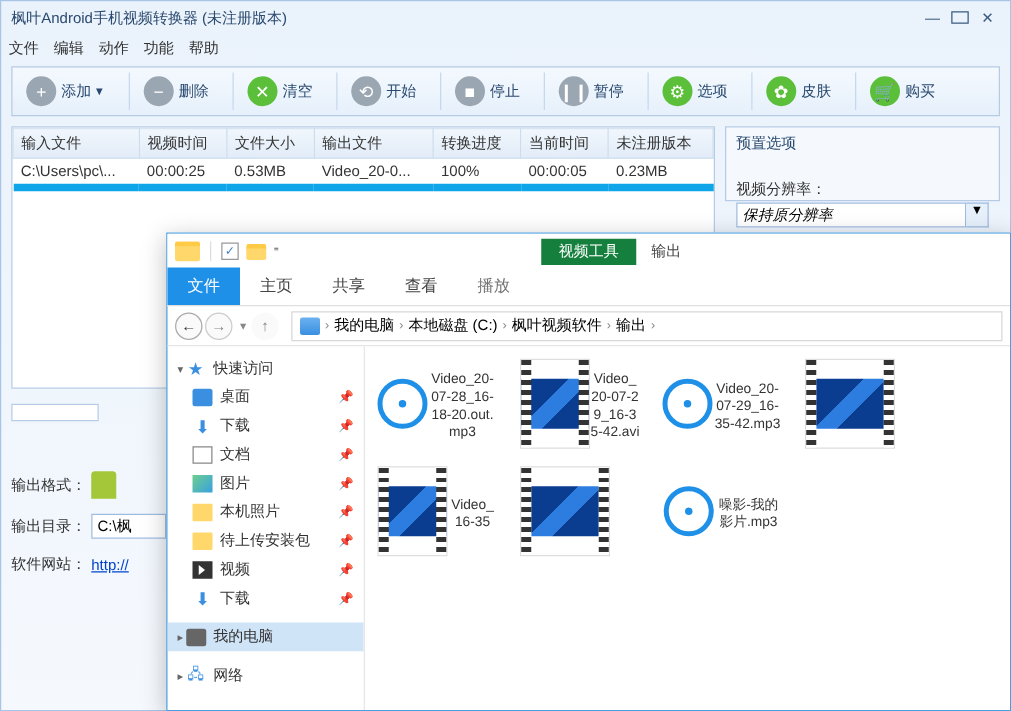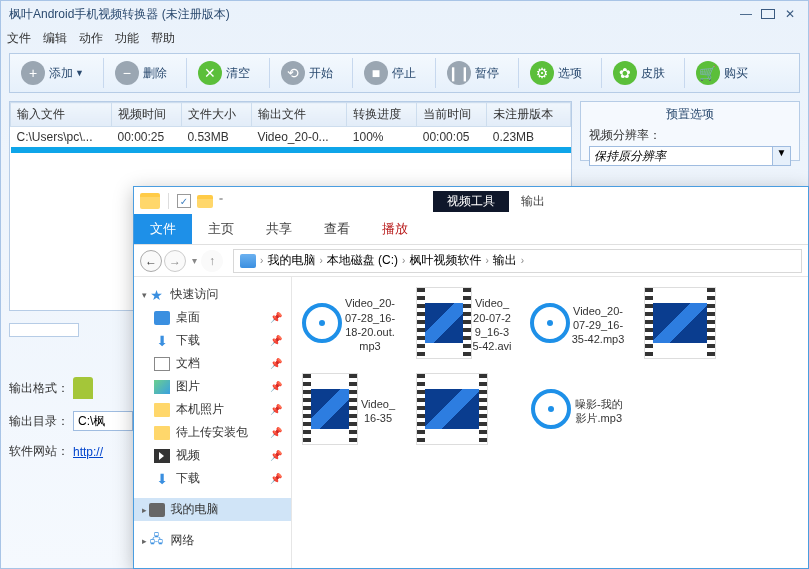--- a/index.html
+++ b/index.html
@@ -24,21 +24,21 @@
 .main-area { display: flex; padding: 0 8px; gap: 8px; }
 .left-pane { flex: 1; }
 .right-pane { width: 220px; }
 
 .table-box { border: 1px solid #b6cce6; background: #fff; height: 210px; }
 table { width: 100%; border-collapse: collapse; font-size: 12px; }
 th { background: linear-gradient(#f0f6fc,#e2ecf8); border: 1px solid #cdddee; padding: 3px 6px; text-align: left; font-weight: normal; color: #333; }
 td { border-bottom: 6px solid #0ea5e9; padding: 3px 6px; color: #333; }
 
 .preset-box { border: 1px solid #b6cce6; background: #f5f9fe; height: 60px; padding: 4px 8px; }
-.preset-title { text-align: center; font-size: 12px; color: #2a4a6f; margin-bottom: 4px; }
+.preset-title { font-size: 12px; color: #2a4a6f; margin-bottom: 20px; }
 .preset-label { font-size: 12px; color: #333; margin-bottom: 2px; }
 .preset-select { display: flex; }
 .preset-select input { flex: 1; border: 1px solid #9fbce0; padding: 2px 4px; font-size: 12px; background: #fff; font-style: italic; }
 .preset-select .dd { width: 18px; border: 1px solid #9fbce0; border-left: none; background: #e6f0fb; text-align: center; font-size: 10px; }
 
 .seek-bar { margin-top: 12px; height: 14px; border: 1px solid #b6cce6; background: #fff; width: 70px; position: relative; }
 .seek-bar::after { content: ""; position: absolute; left: 0; top: 0; bottom: 0; width: 0; background: #7fb2e8; }
 
 .bottom-fields { margin-top: 40px; padding: 0 8px; font-size: 12px; }
 .field-row { display: flex; align-items: center; margin-bottom: 12px; }
@@ -49,27 +49,27 @@
 
 .watermark { position: absolute; right: 10px; bottom: 10px; font-size: 28px; color: rgba(100,140,190,0.35); font-style: italic; letter-spacing: 2px; pointer-events: none; }
 
 
 .explorer { position: absolute; left: 133px; top: 186px; width: 676px; height: 383px; background: #fff; border: 1px solid #4a9de0; box-shadow: 0 4px 18px rgba(0,0,0,0.25); display: flex; flex-direction: column; }
 .exp-top { height: 28px; background: #fff; display: flex; align-items: center; padding: 0 6px; }
 .qat { display: flex; align-items: center; gap: 6px; }
 .qat .folder { width: 20px; height: 16px; background: #ffd76b; border-radius: 2px; border-top: 4px solid #ffcb47; }
 .qat .sep { width: 1px; height: 16px; background: #ddd; margin: 0 2px; }
 .qat .check { width: 14px; height: 14px; border: 1px solid #999; display: flex; align-items: center; justify-content: center; font-size: 10px; color: #4080c0; }
-.exp-top .ribbon-badge { margin-left: 210px; background: #0f172a; color: #fff; padding: 2px 14px; font-size: 12px; }
+.exp-top .ribbon-badge { margin-left: 210px; background: #15803d; color: #fff; padding: 2px 14px; font-size: 12px; }
 .exp-top .ribbon-tab-extra { margin-left: 12px; font-size: 12px; color: #444; }
 
 .ribbon { height: 30px; background: #fff; border-bottom: 1px solid #e0e0e0; display: flex; align-items: flex-end; }
 .ribbon-tab { padding: 6px 16px; font-size: 13px; color: #444; cursor: pointer; }
 .ribbon-tab.active { background: #1e90e8; color: #fff; }
-.ribbon-tab.pink { color: #b91c1c; margin-top: 28px; }
+.ribbon-tab.pink { color: #737373; margin-top: 28px; }
 
 .addrbar { height: 32px; display: flex; align-items: center; padding: 0 6px; border-bottom: 1px solid #e6e6e6; }
 .nav-btn { width: 22px; height: 22px; border-radius: 50%; border: 1px solid #ccc; display: flex; align-items: center; justify-content: center; font-size: 12px; color: #888; margin-right: 2px; background: #fafafa; }
 .nav-btn.active { color: #333; border-color: #aaa; }
 .addr-path { flex: 1; margin-left: 8px; border: 1px solid #d8d8d8; height: 24px; display: flex; align-items: center; padding: 0 6px; font-size: 12px; }
 .addr-path .seg { margin-right: 4px; }
 .addr-path .chev { color: #888; margin-right: 4px; font-size: 10px; }
 .addr-path .pc-icon { width: 16px; height: 14px; background: linear-gradient(#6bb1f0,#3a8fe0); margin-right: 4px; border-radius: 2px; }
 
 .exp-body { flex: 1; display: flex; overflow: hidden; }

